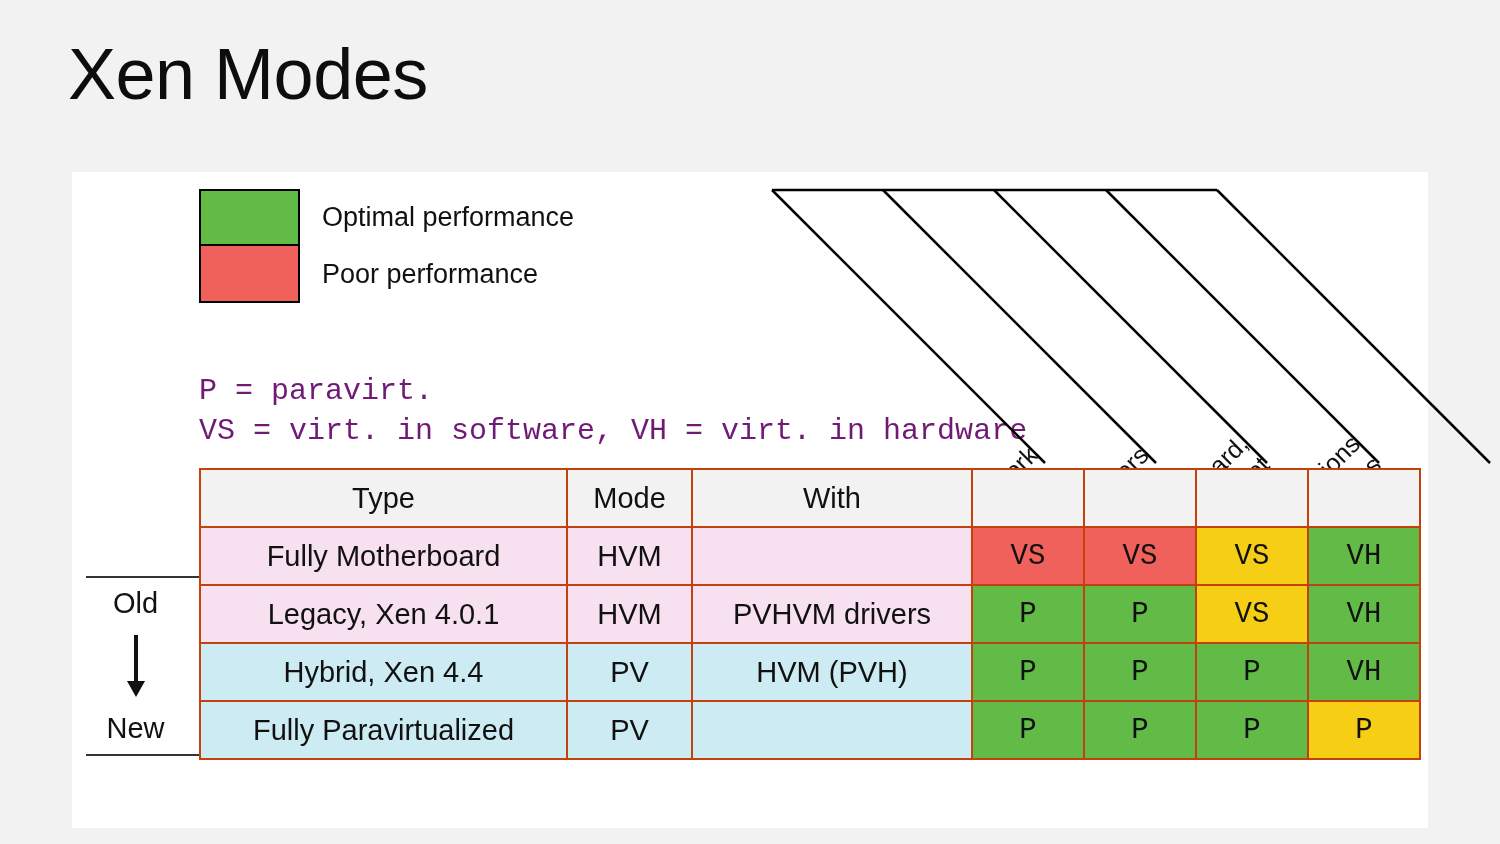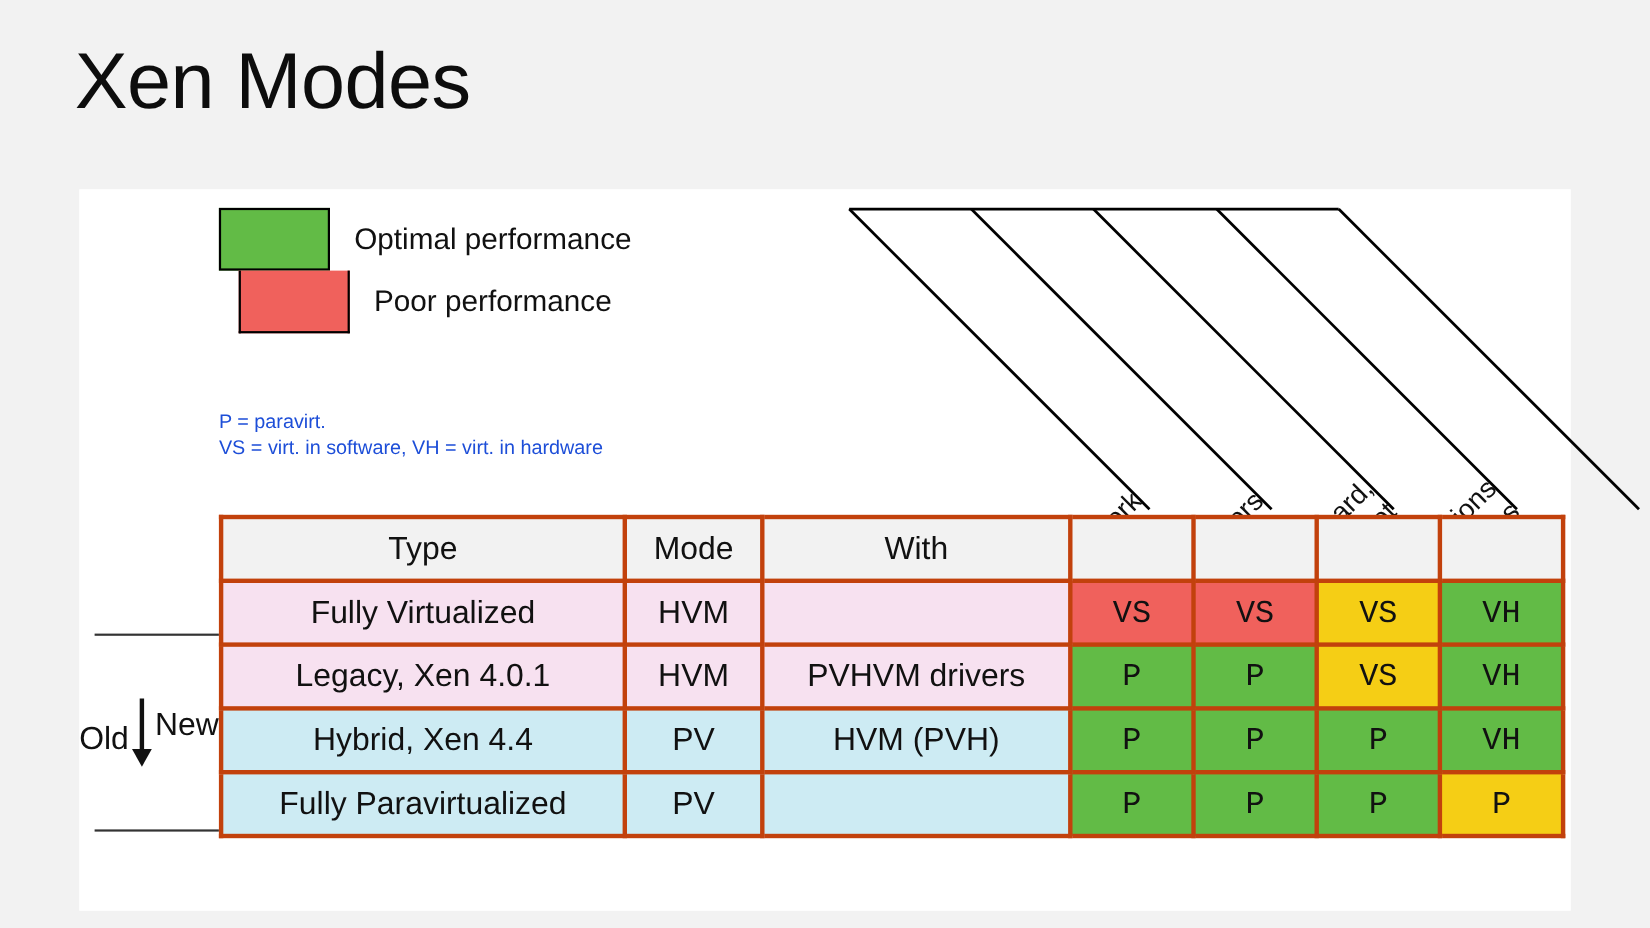--- a/index.html
+++ b/index.html
@@ -21,41 +21,41 @@
 
   
   #panel {
     position: absolute; left: 72px; top: 172px;
     width: 1356px; height: 656px;
     background: #ffffff;
   }
 
   
   #legend { position: absolute; left: 127px; top: 17px; }
-  .legend-row { display: flex; align-items: center; height: 57px; justify-content: center; }
+  .legend-row { display: flex; align-items: center; height: 57px; }
   .swatch {
     width: 101px; height: 57px;
     border: 2px solid #000; margin-right: 0;
   }
   .legend-row + .legend-row .swatch { border-top: none; }
   .legend-label {
     margin-left: 22px; font-size: 27px; color: #111; white-space: nowrap;
   }
 
   
   #key {
     position: absolute; left: 127px; top: 200px;
-    font-size: 18px; color: #1d4ed8; line-height: 1.32; white-space: nowrap;
+    font-size: 30px; color: #701a75; line-height: 1.32; white-space: nowrap; font-family: Liberation Mono, monospace;
   }
 
   
   #oldnew {
     position: absolute; left: 0px; top: 404px;
     width: 127px; height: 180px;
-    display: flex; flex-direction: row; align-items: center;
+    display: flex; flex-direction: column; align-items: center;
     justify-content: space-between;
   }
   #oldnew .rule-top, #oldnew .rule-bot {
     position: absolute; left: 14px; width: 113px; height: 2px; background: #333;
   }
   #oldnew .rule-top { top: 0; }
   #oldnew .rule-bot { bottom: 0; }
   #oldnew .on-label {
     font-size: 29px; color: #111; line-height: 1;
   }
@@ -87,21 +87,21 @@
     font-size: 25px; fill: #111;
   }
 
   
   #tbl {
     position: absolute; left: 127px; top: 296px;
     border-collapse: collapse;
     table-layout: fixed;
   }
   #tbl td, #tbl th {
-    border: 4px solid #c2410c;
+    border: 2px solid #c2410c;
     font-weight: 400;
     font-size: 29px;
     color: #111;
     text-align: center;
     height: 58px;
     padding: 0 4px;
     white-space: nowrap;
   }
   .c-type { width: 367px; }
   .c-mode { width: 125px; }
@@ -197,21 +197,21 @@
           <th class="hdr">Mode</th>
           <th class="hdr">With</th>
           <th class="hdr"></th>
           <th class="hdr"></th>
           <th class="hdr"></th>
           <th class="hdr"></th>
         </tr>
       </thead>
       <tbody>
         <tr class="row-pink">
-          <td>Fully Virtualized</td>
+          <td>Fully Motherboard</td>
           <td>HVM</td>
           <td></td>
           <td class="st red">VS</td>
           <td class="st red">VS</td>
           <td class="st yellow">VS</td>
           <td class="st green">VH</td>
         </tr>
         <tr class="row-pink">
           <td>Legacy, Xen 4.0.1</td>
           <td>HVM</td>

